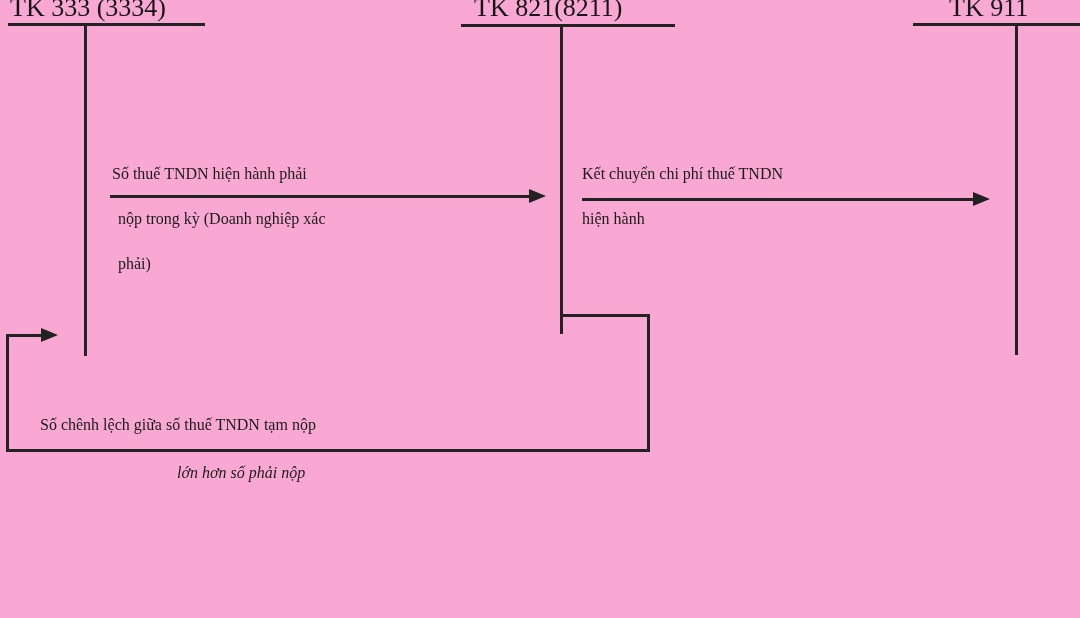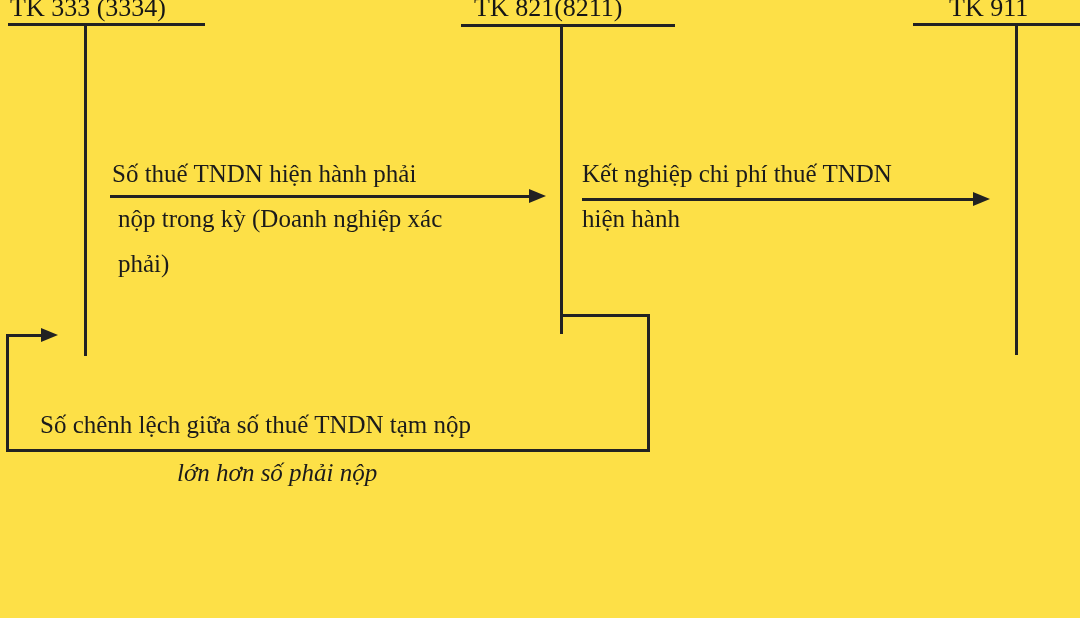--- a/index.html
+++ b/index.html
@@ -4,32 +4,32 @@
 <style>
   html, body {
     margin: 0;
     padding: 0;
     background: #ffffff;
   }
   .canvas {
     position: relative;
     width: 1080px;
     height: 618px;
-    background: #fde047;
+    background: #f9a8d4;
     overflow: hidden;
     font-family: "Liberation Serif", "DejaVu Serif", serif;
     color: #1b1b1b;
   }
   .rule {
     position: absolute;
     background: #222222;
   }
   .txt {
     position: absolute;
-    font-size: 25px;
+    font-size: 16px;
     line-height: 34px;
     white-space: nowrap;
     color: #1b1b1b;
   }
   .acct-title {
     position: absolute;
     font-size: 26px;
     line-height: 30px;
     white-space: nowrap;
     color: #161616;
@@ -59,21 +59,21 @@
   <div class="acct-title" style="left:949px; top:-7px;">TK 911</div>
   <div class="rule" style="left:913px; top:23px; width:167px; height:3px;"></div>
   <div class="rule" style="left:1015px; top:26px; width:3px; height:329px;"></div>
 
   <div class="txt" style="left:112px; top:157px;">Số thuế TNDN hiện hành phải</div>
   <div class="rule" style="left:110px; top:195px; width:421px; height:3px;"></div>
   <div class="arrowhead-right" style="left:529px; top:189px;"></div>
   <div class="txt" style="left:118px; top:202px;">nộp trong kỳ (Doanh nghiệp xác</div>
   <div class="txt" style="left:118px; top:247px;">phải)</div>
 
-  <div class="txt" style="left:582px; top:157px;">Kết nghiệp chi phí thuế TNDN</div>
+  <div class="txt" style="left:582px; top:157px;">Kết chuyển chi phí thuế TNDN</div>
   <div class="rule" style="left:582px; top:198px; width:392px; height:3px;"></div>
   <div class="arrowhead-right" style="left:973px; top:192px;"></div>
   <div class="txt" style="left:582px; top:202px;text-align:right;">hiện hành</div>
 
   <div class="rule" style="left:561px; top:314px; width:89px; height:3px;"></div>
   <div class="rule" style="left:647px; top:314px; width:3px; height:138px;"></div>
   <div class="rule" style="left:6px; top:449px; width:644px; height:3px;"></div>
   <div class="rule" style="left:6px; top:334px; width:3px; height:118px;"></div>
   <div class="rule" style="left:6px; top:334px; width:36px; height:3px;"></div>
   <div class="arrowhead-right" style="left:41px; top:328px;"></div>

